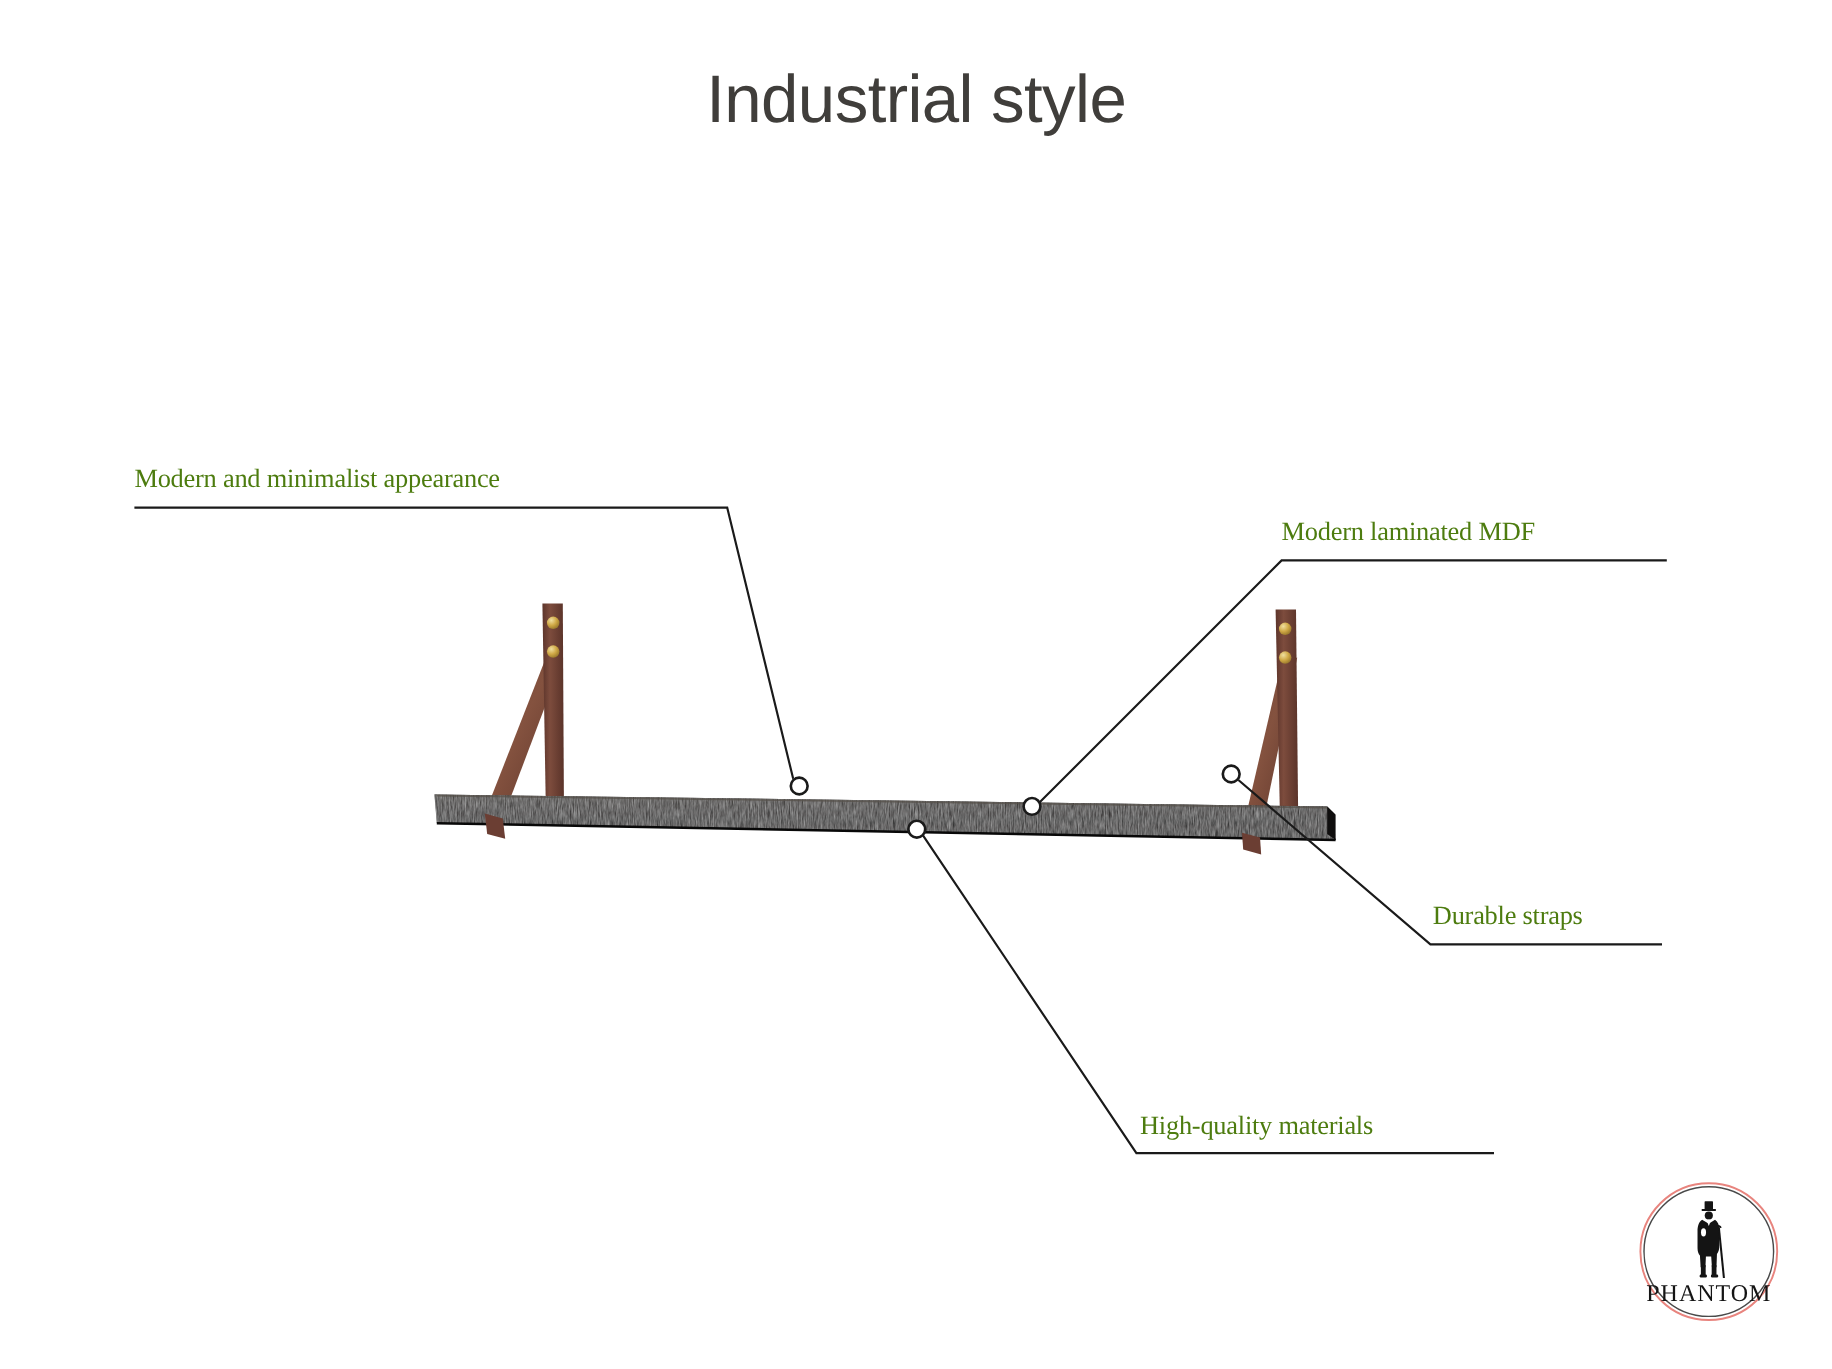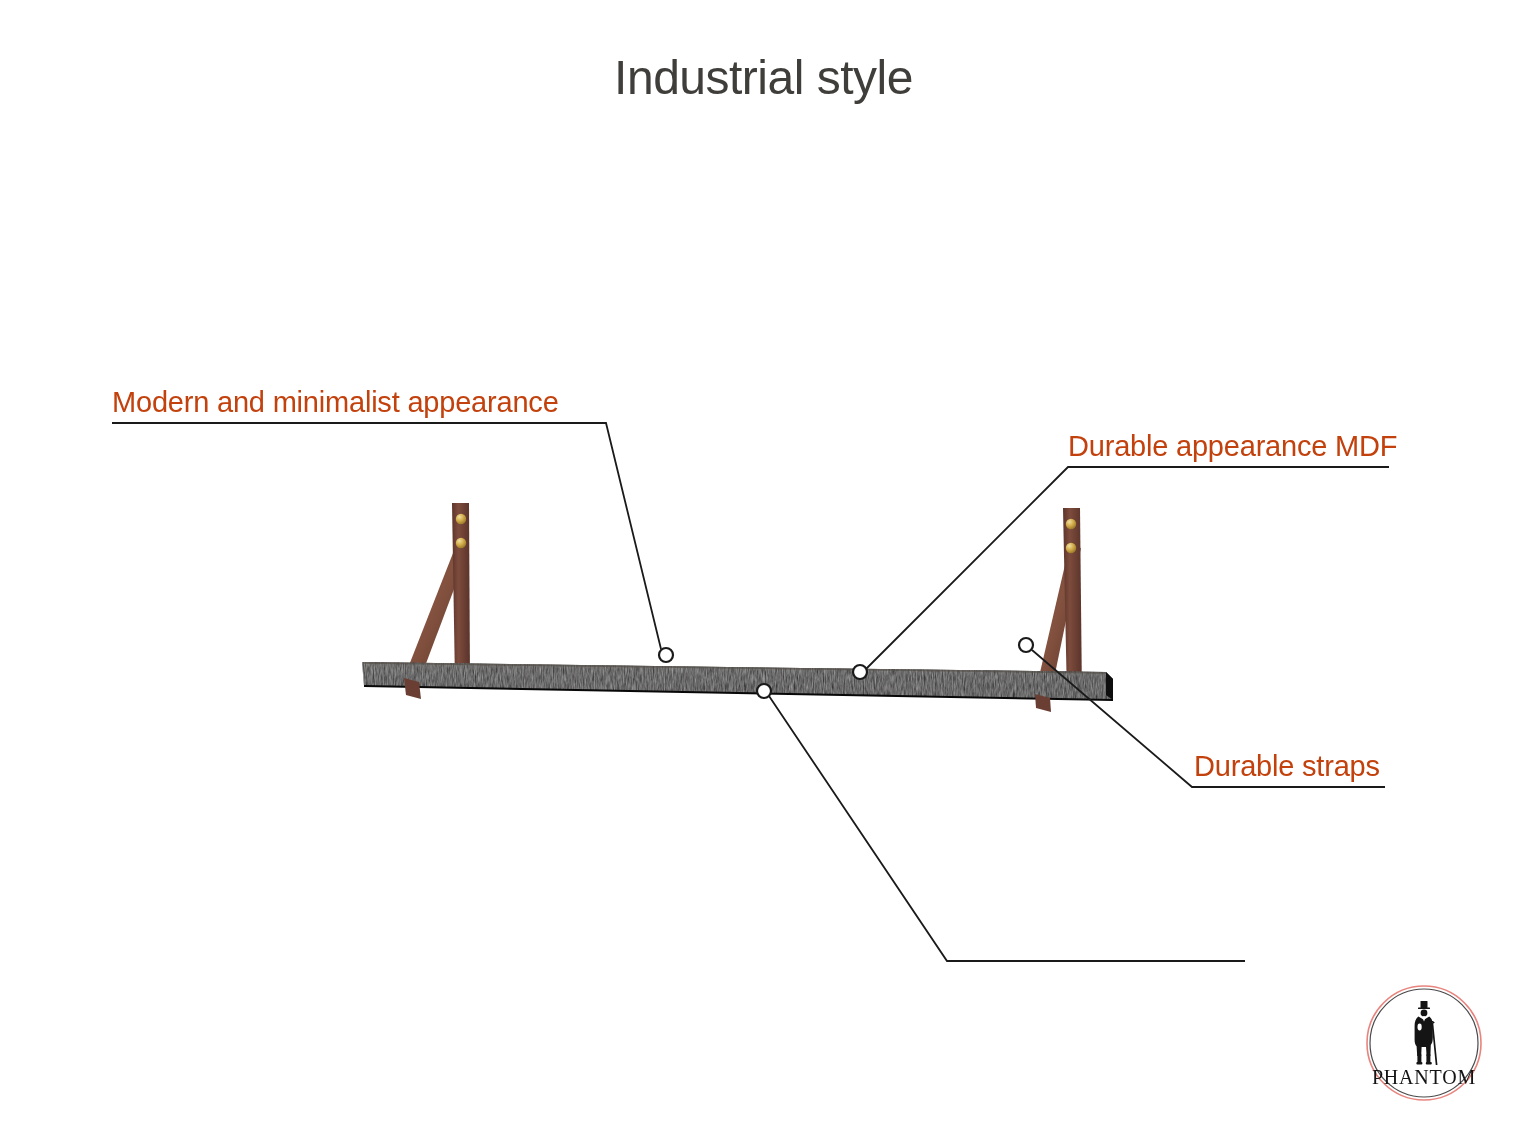--- a/index.html
+++ b/index.html
@@ -19,45 +19,45 @@
   }
 
   
   #title {
     position: absolute;
     left: 0;
     top: 52px;
     width: 1527px;
     text-align: center;
     font-family: "Liberation Sans", sans-serif;
-    font-size: 48px;
+    font-size: 56px;
     font-weight: 400;
     letter-spacing: -0.5px;
     color: #403e3b;
     line-height: 1.1;
     white-space: nowrap;
   }
 
   
   #stage {
     position: absolute;
     left: 0;
     top: 0;
     width: 1527px;
     height: 1141px;
   }
 
   
   .callout-label {
     position: absolute;
-    font-family: Liberation Sans, sans-serif;
-    font-size: 29px;
+    font-family: Liberation Serif, serif;
+    font-size: 22px;
     font-weight: 400;
     letter-spacing: -0.2px;
-    color: #c2410c;
+    color: #4d7c0f;
     white-space: nowrap;
     line-height: 1.0;
   }
   #label-modern   { left: 112px;  top: 388px; }
   #label-mdf      { left: 1068px; top: 432px; }
   #label-leather  { left: 1194px; top: 752px; }
   #label-quality  { left: 950px;  top: 927px; }
 
   
   #logo {
@@ -161,24 +161,25 @@
     <g>
       <circle cx="666" cy="655" r="7" fill="#ffffff" stroke="#1a1a1a" stroke-width="2.2"></circle>
       <circle cx="860" cy="672" r="7" fill="#ffffff" stroke="#1a1a1a" stroke-width="2.2"></circle>
       <circle cx="1026" cy="645" r="7" fill="#ffffff" stroke="#1a1a1a" stroke-width="2.2"></circle>
       <circle cx="764" cy="691" r="7" fill="#ffffff" stroke="#1a1a1a" stroke-width="2.2"></circle>
     </g>
   </svg>
 
   <div class="callout-label" id="label-modern">Modern and minimalist appearance</div>
 
-  <div class="callout-label" id="label-mdf">Durable appearance MDF</div>
+  <div class="callout-label" id="label-mdf">Modern laminated MDF</div>
 
   <div class="callout-label" id="label-leather">Durable straps</div>
 
+  <div class="callout-label" id="label-quality">High-quality materials</div>
 
   <div id="logo">
     <svg viewBox="0 0 120 120" width="120" height="120">
       <circle cx="60" cy="60" r="57" fill="#ffffff" stroke="#e8847e" stroke-width="1.6"></circle>
       <circle cx="60" cy="60" r="54" fill="none" stroke="#4a4a4a" stroke-width="1.2"></circle>
 
       <g fill="#141414">
 
         <rect x="56.5" y="18" width="7" height="7" rx="0.6"></rect>
         <rect x="54" y="24.5" width="12" height="1.6" rx="0.6"></rect>

